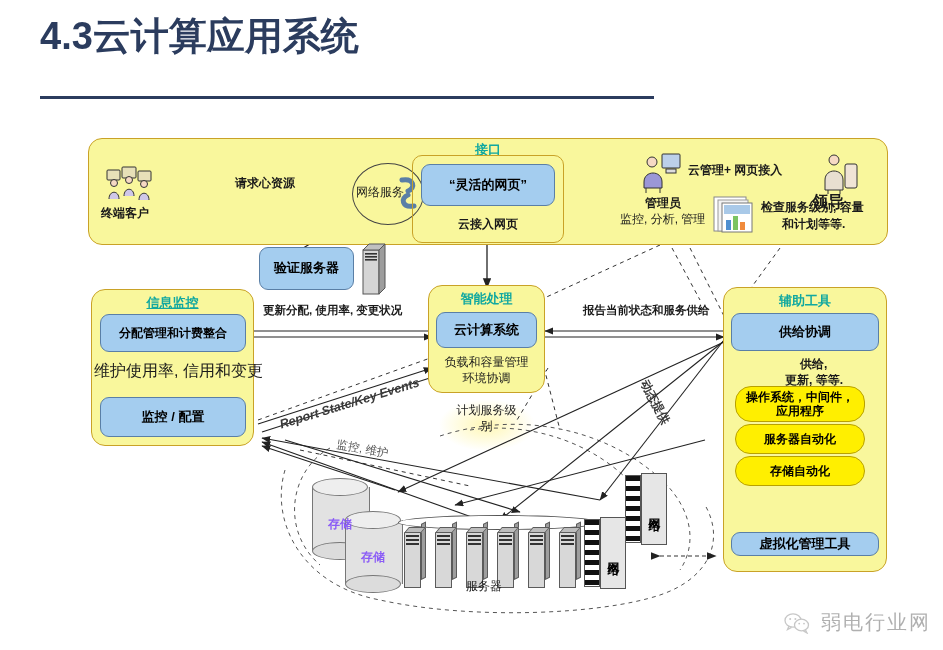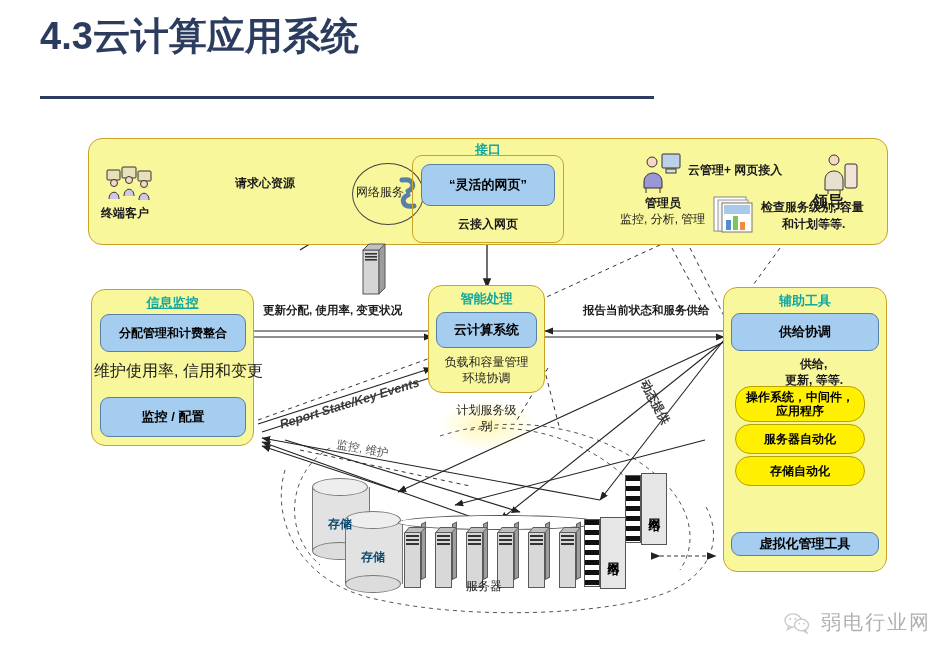--- a/index.html
+++ b/index.html
@@ -130,21 +130,21 @@
     box-sizing: border-box;
   }
   .cyl .bot {
     position: absolute; left: 0; bottom: 0;
     width: 100%; height: 18px;
     background: #dcdcdc; border: 1px solid #777; border-radius: 50%;
     box-sizing: border-box;
   }
   .cyl .cap-lbl {
     position: absolute; left: 0; right: 0; top: 46%;
-    text-align: center; font-size: 12px; font-weight: bold; color: #0c4a6e;
+    text-align: center; font-size: 12px; font-weight: bold; color: #8b5cf6;
     z-index: 3;
   }
 
   
   .srv { position: absolute; width: 22px; height: 64px; }
   .srv .front {
     position: absolute; left: 0; top: 8px; width: 17px; height: 56px;
     background: #d8d8d8; border: 1px solid #5b5b5b; box-sizing: border-box;
   }
   .srv .side {
@@ -341,20 +341,21 @@
       <rect x="9" y="7" width="30" height="29" fill="#ffffff" stroke="#777"></rect>
       <rect x="11" y="9" width="26" height="9" fill="#a9c9e8"></rect>
       <rect x="13" y="24" width="5" height="10" fill="#4e8fd0"></rect>
       <rect x="20" y="20" width="5" height="14" fill="#7cc462"></rect>
       <rect x="27" y="26" width="5" height="8" fill="#f08a3c"></rect>
     </svg>
   </div>
   <div class="lbl bold" style="left:761px; top:200px;">检查服务级别, 容量</div>
   <div class="lbl bold" style="left:782px; top:217px;">和计划等等.</div>
 
+  <div class="bluebox" style="left:259px; top:247px; width:95px; height:43px;">验证服务器</div>
   <div style="position:absolute; left:362px; top:243px; width:24px; height:52px;">
     <svg viewBox="0 0 24 52" width="24" height="52">
       <rect x="1" y="7" width="16" height="44" fill="#d5d5d5" stroke="#555"></rect>
       <path d="M1,7 L7,1 L23,1 L17,7 z" fill="#c0c0c0" stroke="#555"></path>
       <path d="M17,7 L23,1 L23,45 L17,51 z" fill="#9d9d9d" stroke="#555"></path>
       <g fill="#333">
           <rect x="3" y="10" width="12" height="1.6"></rect>
           <rect x="3" y="13" width="12" height="1.6"></rect>
           <rect x="3" y="16" width="12" height="1.6"></rect>
         </g>

